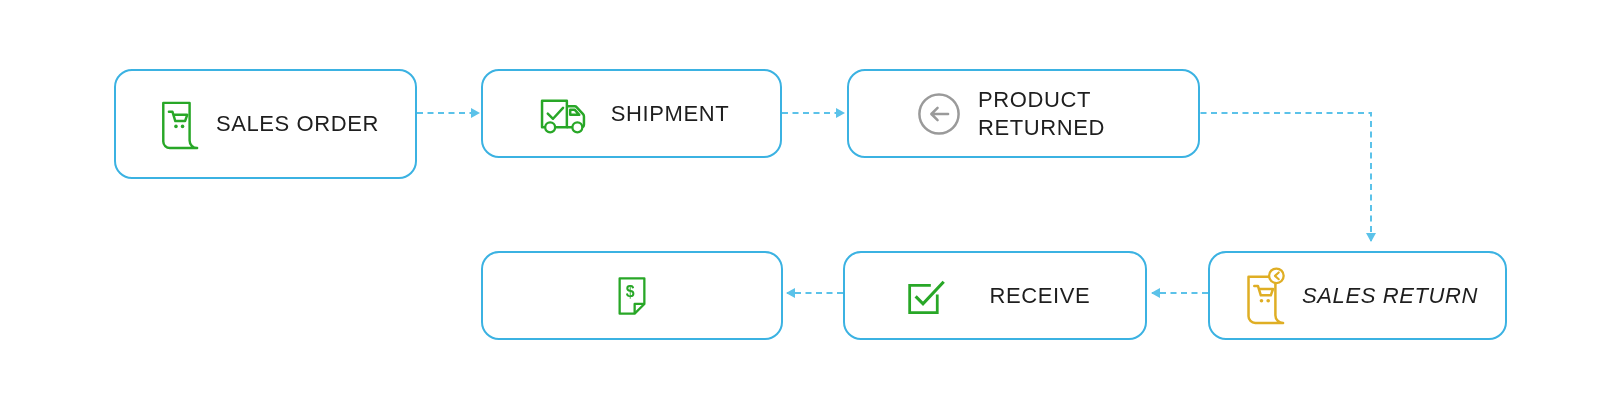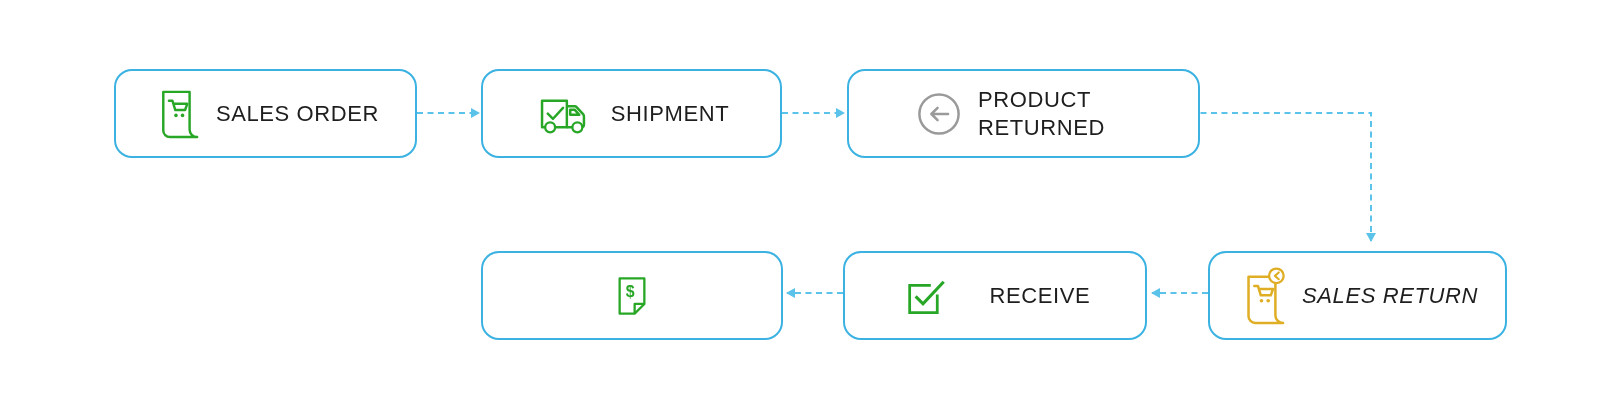--- a/index.html
+++ b/index.html
@@ -21,21 +21,21 @@
   .arrhead{fill:var(--connector);stroke:none;}
   .node{
     position:absolute;box-sizing:border-box;background:#fff;
     border:2px solid var(--box-border);border-radius:18px;
     display:flex;align-items:center;justify-content:center;gap:17px;
   }
   .label{
     font-size:22px;font-weight:500;letter-spacing:.6px;color:var(--text);
     white-space:nowrap;
   }
-  .n1{left:114px;top:69px;width:303px;height:89px;}
+  .n1{left:114px;top:69px;width:303px;height:110px;}
   .n2{left:481px;top:69px;width:301px;height:89px;}
   .n3{left:847px;top:69px;width:353px;height:89px;}
   .n4{left:1208px;top:251px;width:299px;height:89px;font-style:italic;}
   .n5{left:843px;top:251px;width:304px;height:89px;gap:44px;}
   .n6{left:481px;top:251px;width:302px;height:89px;}
   .n3 .label{white-space:normal;width:152px;line-height:28px;}
   .icon{flex:0 0 auto;display:block;}
   
   .sg{stroke:var(--green);fill:none;stroke-width:2.6;stroke-linejoin:round;}
   .sg-round{stroke:var(--green);fill:none;stroke-width:2.6;stroke-linecap:round;stroke-linejoin:round;}

